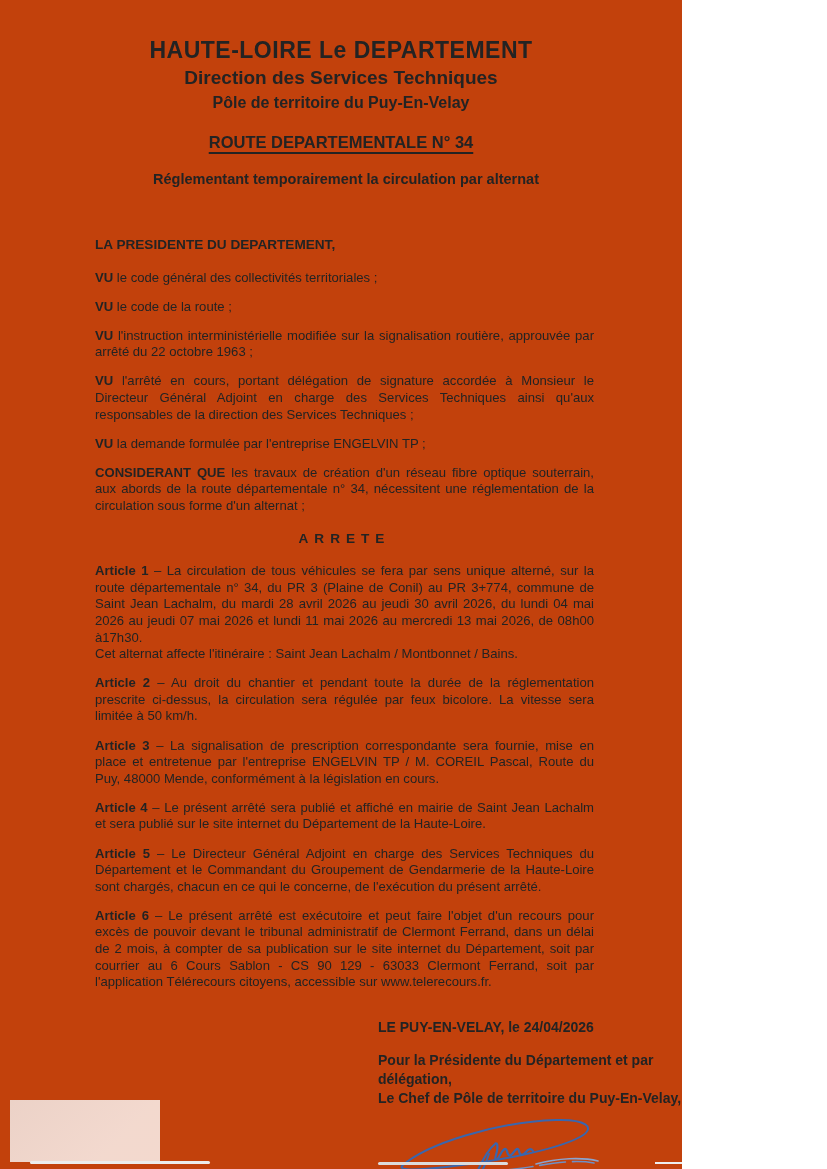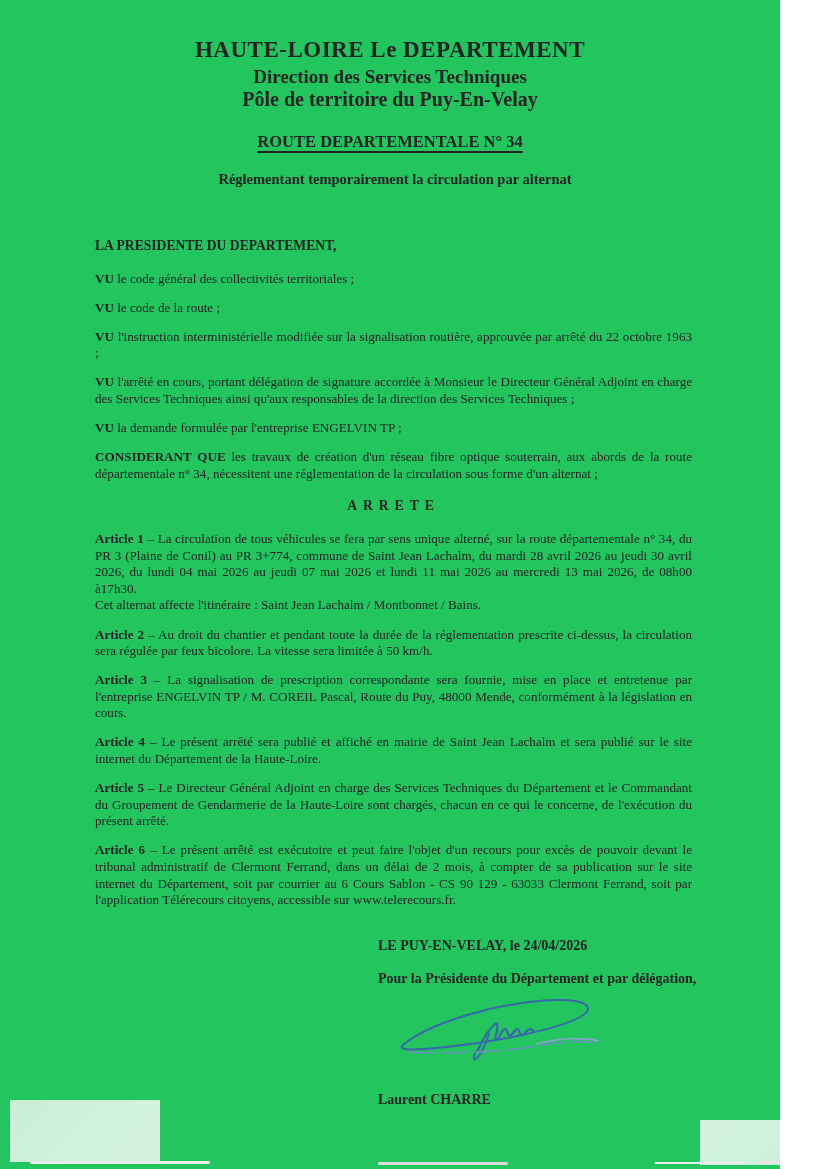--- a/index.html
+++ b/index.html
@@ -1,29 +1,29 @@
 <!DOCTYPE html>
 <html><head>
 <meta charset="utf-8">
 <style>
   html, body { margin: 0; padding: 0; background: #ffffff; }
   .page {
     position: relative;
-    width: 780px;
+    width: 682px;
     height: 1169px;
-    background: #22c55e;
-    font-family: Liberation Serif, serif;
+    background: #c2410c;
+    font-family: Liberation Sans, sans-serif;
     color: #232323;
     overflow: hidden;
   }
   
   .head { text-align: center; padding-top: 37px; }
   .h1 { font-size: 23px; font-weight: bold; letter-spacing: .5px; }
   .h2 { font-size: 19px; font-weight: bold; margin-top: 3px; }
-  .h3 { font-size: 20px; font-weight: bold; }
+  .h3 { font-size: 16px; font-weight: bold; margin-top: 5px; }
   .road {
     font-size: 16.5px; font-weight: bold; margin-top: 21px;
     text-decoration: underline; text-decoration-thickness: 2px; text-underline-offset: 4px;
   }
   .num { font-size: 15.5px; font-weight: bold; margin-top: 20px; }
   .sub { font-size: 14.5px; font-weight: bold; margin-top: 19px; padding-left: 10px; }
   
   .content {
     margin: 50px 88px 0 95px;
     font-size: 13.1px;
@@ -121,20 +121,21 @@
     </p>
     <p>
       <span class="lbl">Article 6</span>
       <span>– Le présent arrêté est exécutoire et peut faire l'objet d'un recours pour excès de pouvoir devant le tribunal administratif de Clermont Ferrand, dans un délai de 2 mois, à compter de sa publication sur le site internet du Département, soit par courrier au 6 Cours Sablon - CS 90 129 - 63033 Clermont Ferrand, soit par l'application Télérecours citoyens, accessible sur www.telerecours.fr.</span>
     </p>
   </div>
 
   <div class="sign">
     <div class="place-date">LE PUY-EN-VELAY, le 24/04/2026</div>
     <div>Pour la Présidente du Département et par délégation,</div>
+    <div>Le Chef de Pôle de territoire du Puy-En-Velay,</div>
 
     <svg class="sig-svg" width="235" height="72" viewBox="0 0 235 72" aria-hidden="true">
       <g fill="none" stroke="#3a66ad" stroke-linecap="round" stroke-linejoin="round">
         <path stroke-width="2" d="M 16 54 C 40 32, 110 10, 170 8 C 198 7, 212 15, 194 25 C 170 38, 108 50, 60 55 C 34 58, 12 59, 16 54"></path>
         <path stroke-width="2.2" d="M 92 58 C 97 47, 104 36, 109 32 C 112 29, 112 37, 110 43 C 108 49, 111 49, 114 43 C 117 37, 120 35, 121 39 C 122 44, 124 45, 127 41 C 130 37, 132 35, 133 39 C 134 44, 137 44, 140 40 C 142 37, 145 36, 147 39"></path>
         <path stroke-width="2" d="M 103 42 C 99 54, 95 63, 90 67 C 87 69, 87 64, 90 59"></path>
         <path stroke-width="1.6" stroke="#6f8fc4" d="M 22 60 C 60 62, 118 60, 150 54 C 172 50, 192 48, 208 51" stroke-dasharray="26 7"></path>
         <path stroke-width="1.6" stroke="#8aa4cf" d="M 150 52 C 172 46, 196 45, 212 49"></path>
       </g>
     </svg>

